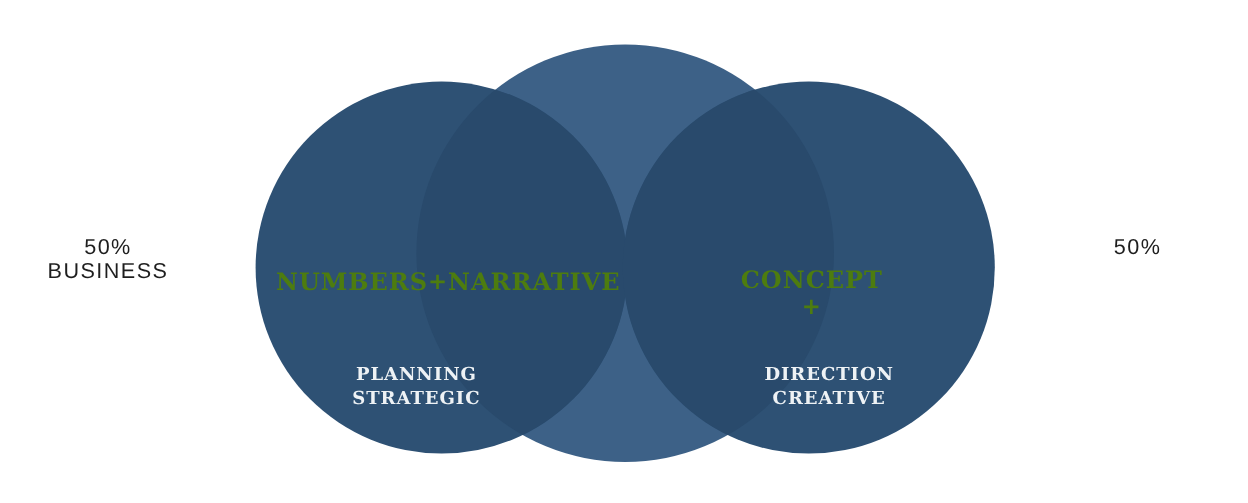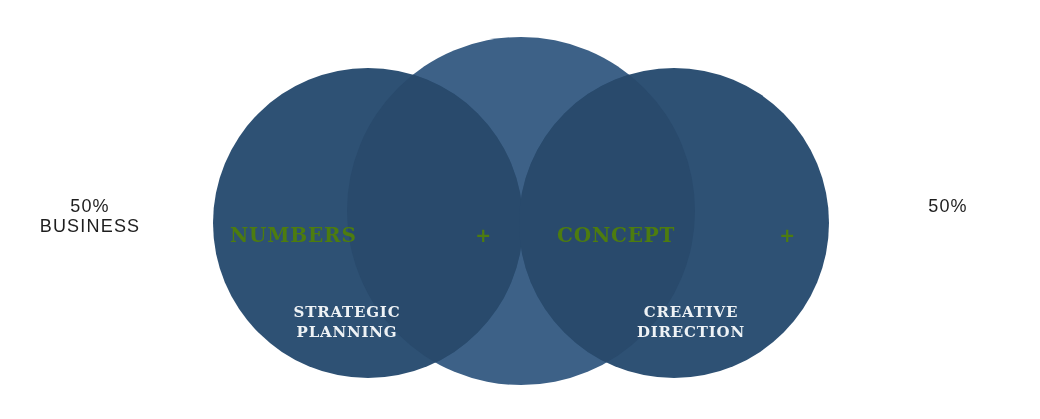--- a/index.html
+++ b/index.html
@@ -42,21 +42,21 @@
     align-items: center;
     color: #4d7c0f;
     font-family: "DejaVu Serif", serif;
     font-weight: bold;
     font-size: 20px;
     letter-spacing: 0.8px;
     white-space: nowrap;
     margin-top: 10px;
   }
   .main-row-left  { left: 230px; width: 262px; }
-  .main-row-right { left: 557px; width: 239px; }
+  .main-row-right { left: 557px; width: 239px; flex-direction: column; }
   .plus {
     font-family: "DejaVu Sans", sans-serif;
     font-size: 19px;
     font-weight: bold;
   }
 
   
   .sub-label {
     position: absolute;
     top: 302px;
@@ -97,30 +97,31 @@
     <span class="line">BUSINESS</span>
   </div>
 
   <div class="side-label side-label-right">
     <span class="line">50%</span>
   </div>
 
   <div class="main-row main-row-left">
     <span>NUMBERS</span>
     <span class="plus">+</span>
+    <span>NARRATIVE</span>
   </div>
 
   <div class="main-row main-row-right">
     <span>CONCEPT</span>
     <span class="plus">+</span>
   </div>
 
   <div class="sub-label sub-label-left">
+    <span class="line">PLANNING</span>
     <span class="line">STRATEGIC</span>
-    <span class="line">PLANNING</span>
   </div>
 
   <div class="sub-label sub-label-right">
+    <span class="line">DIRECTION</span>
     <span class="line">CREATIVE</span>
-    <span class="line">DIRECTION</span>
   </div>
 
 </div>
 
 </body></html>

